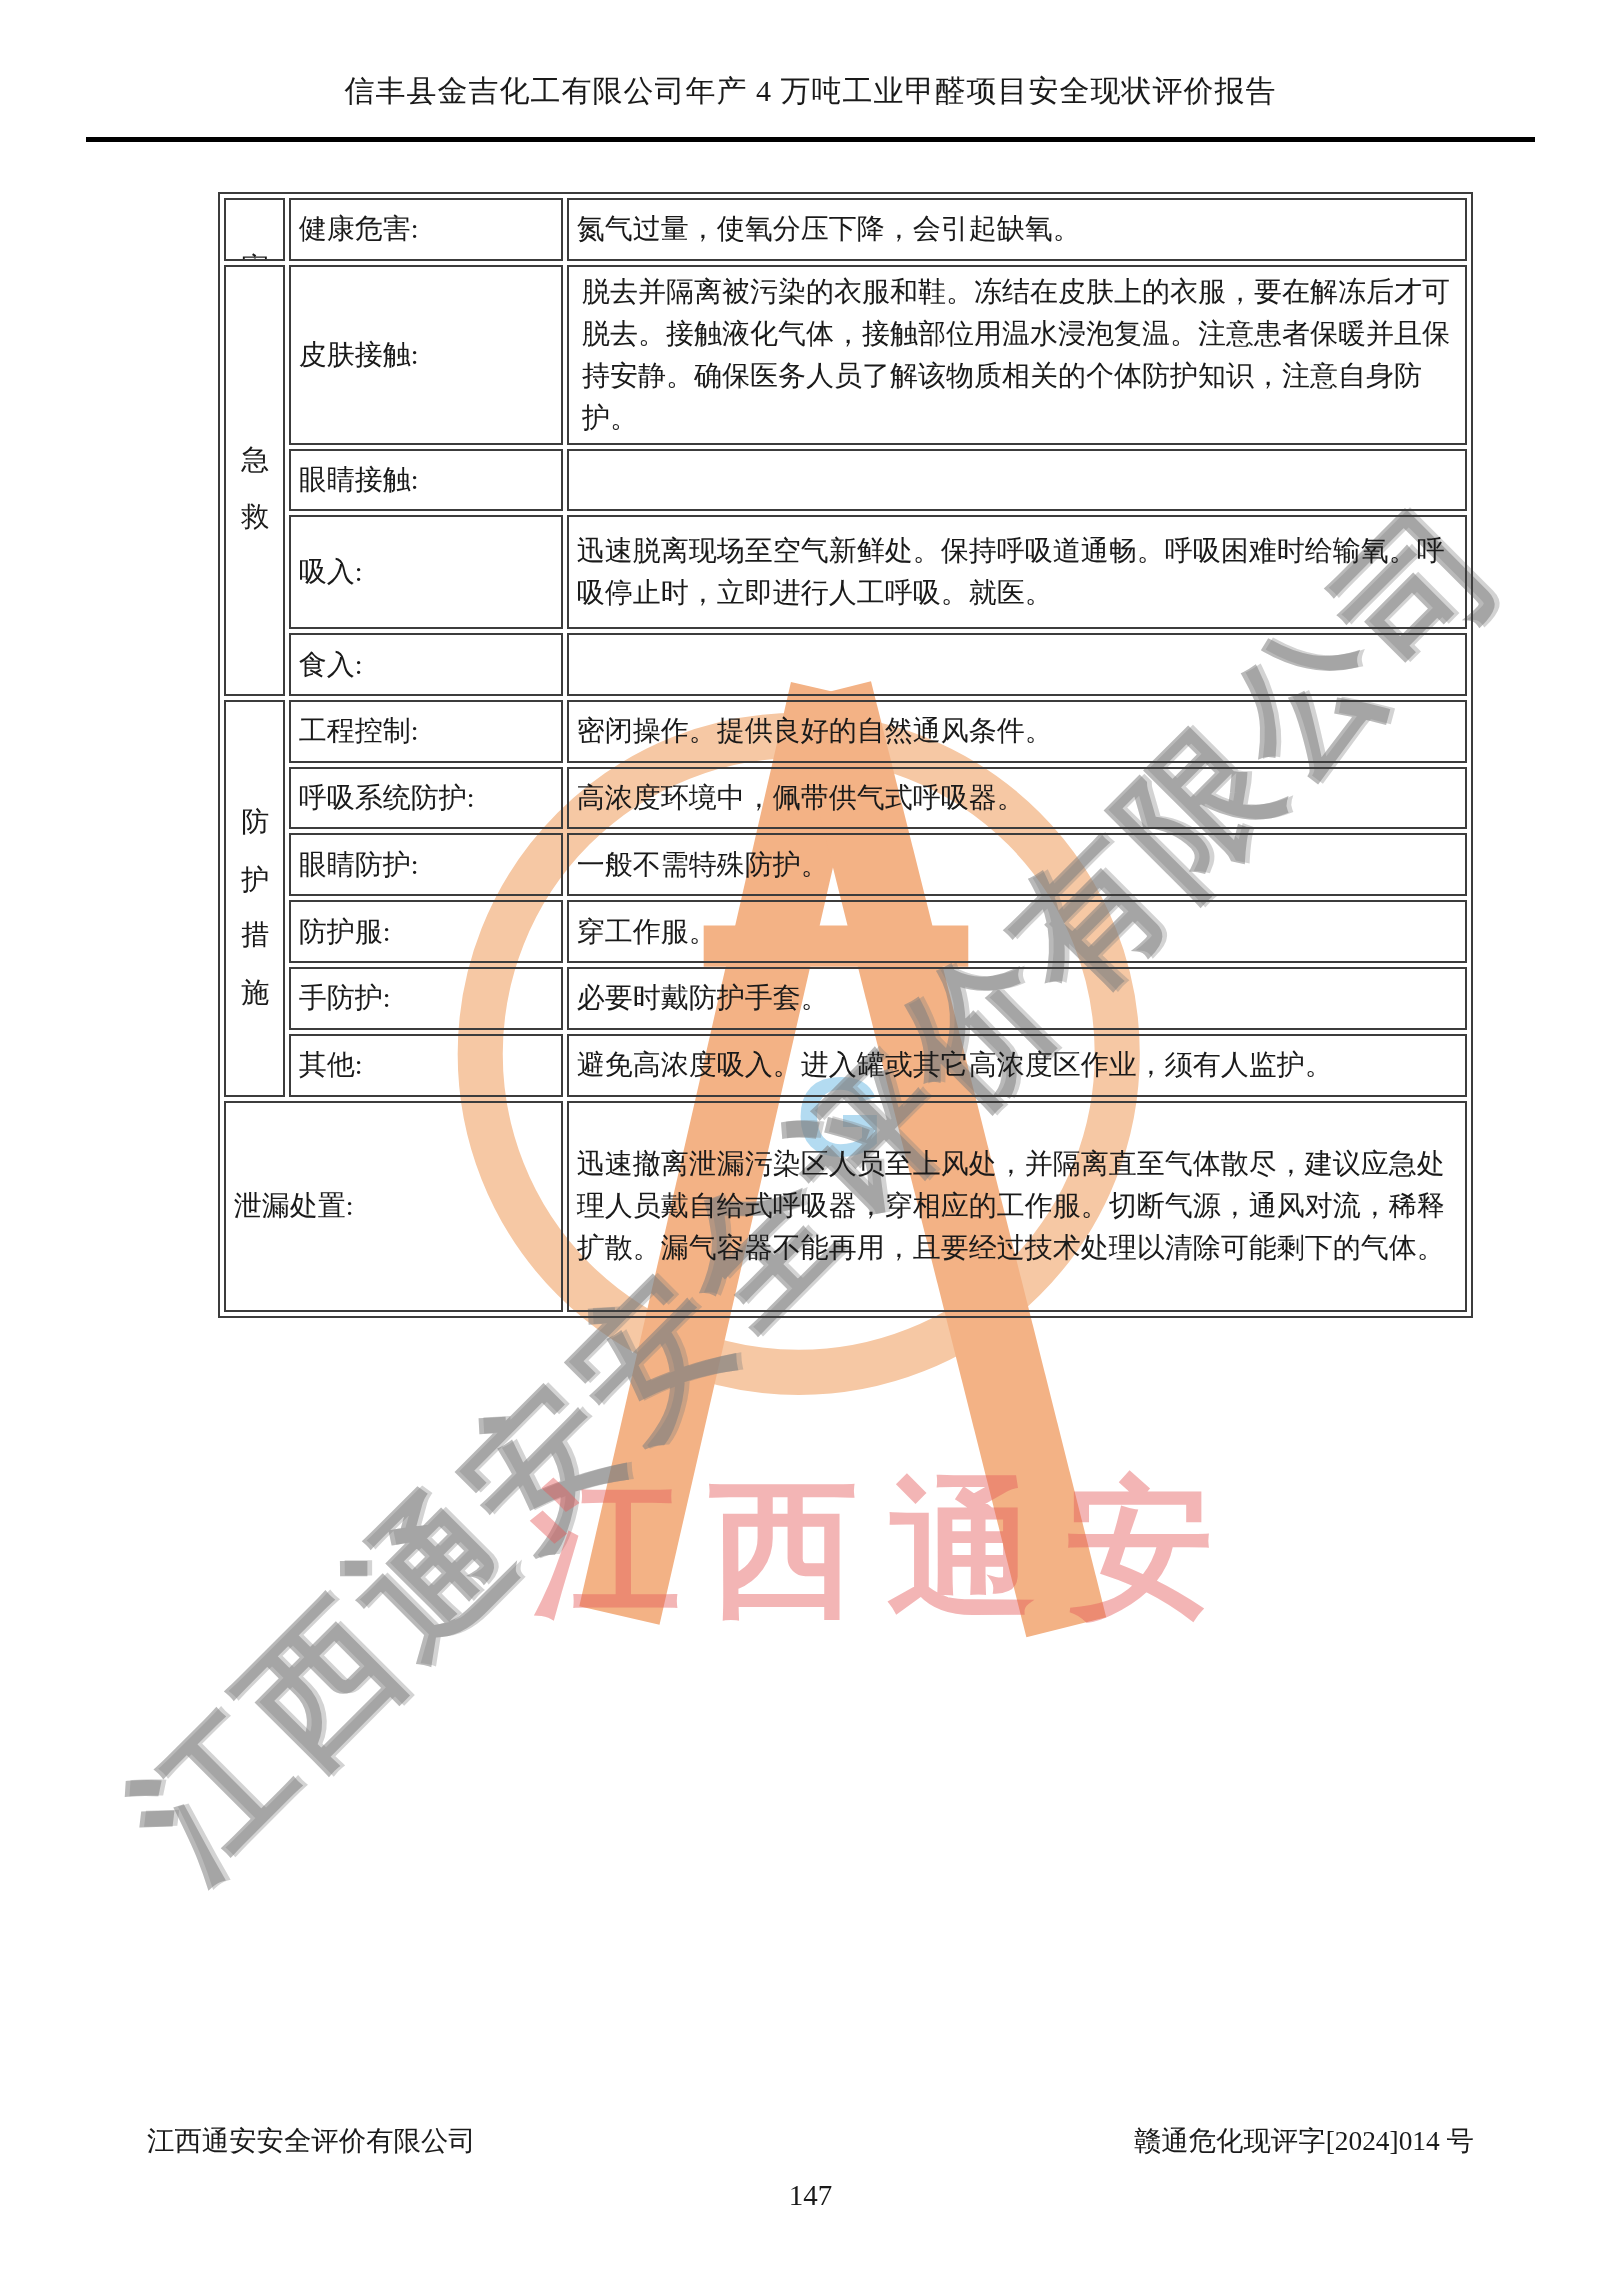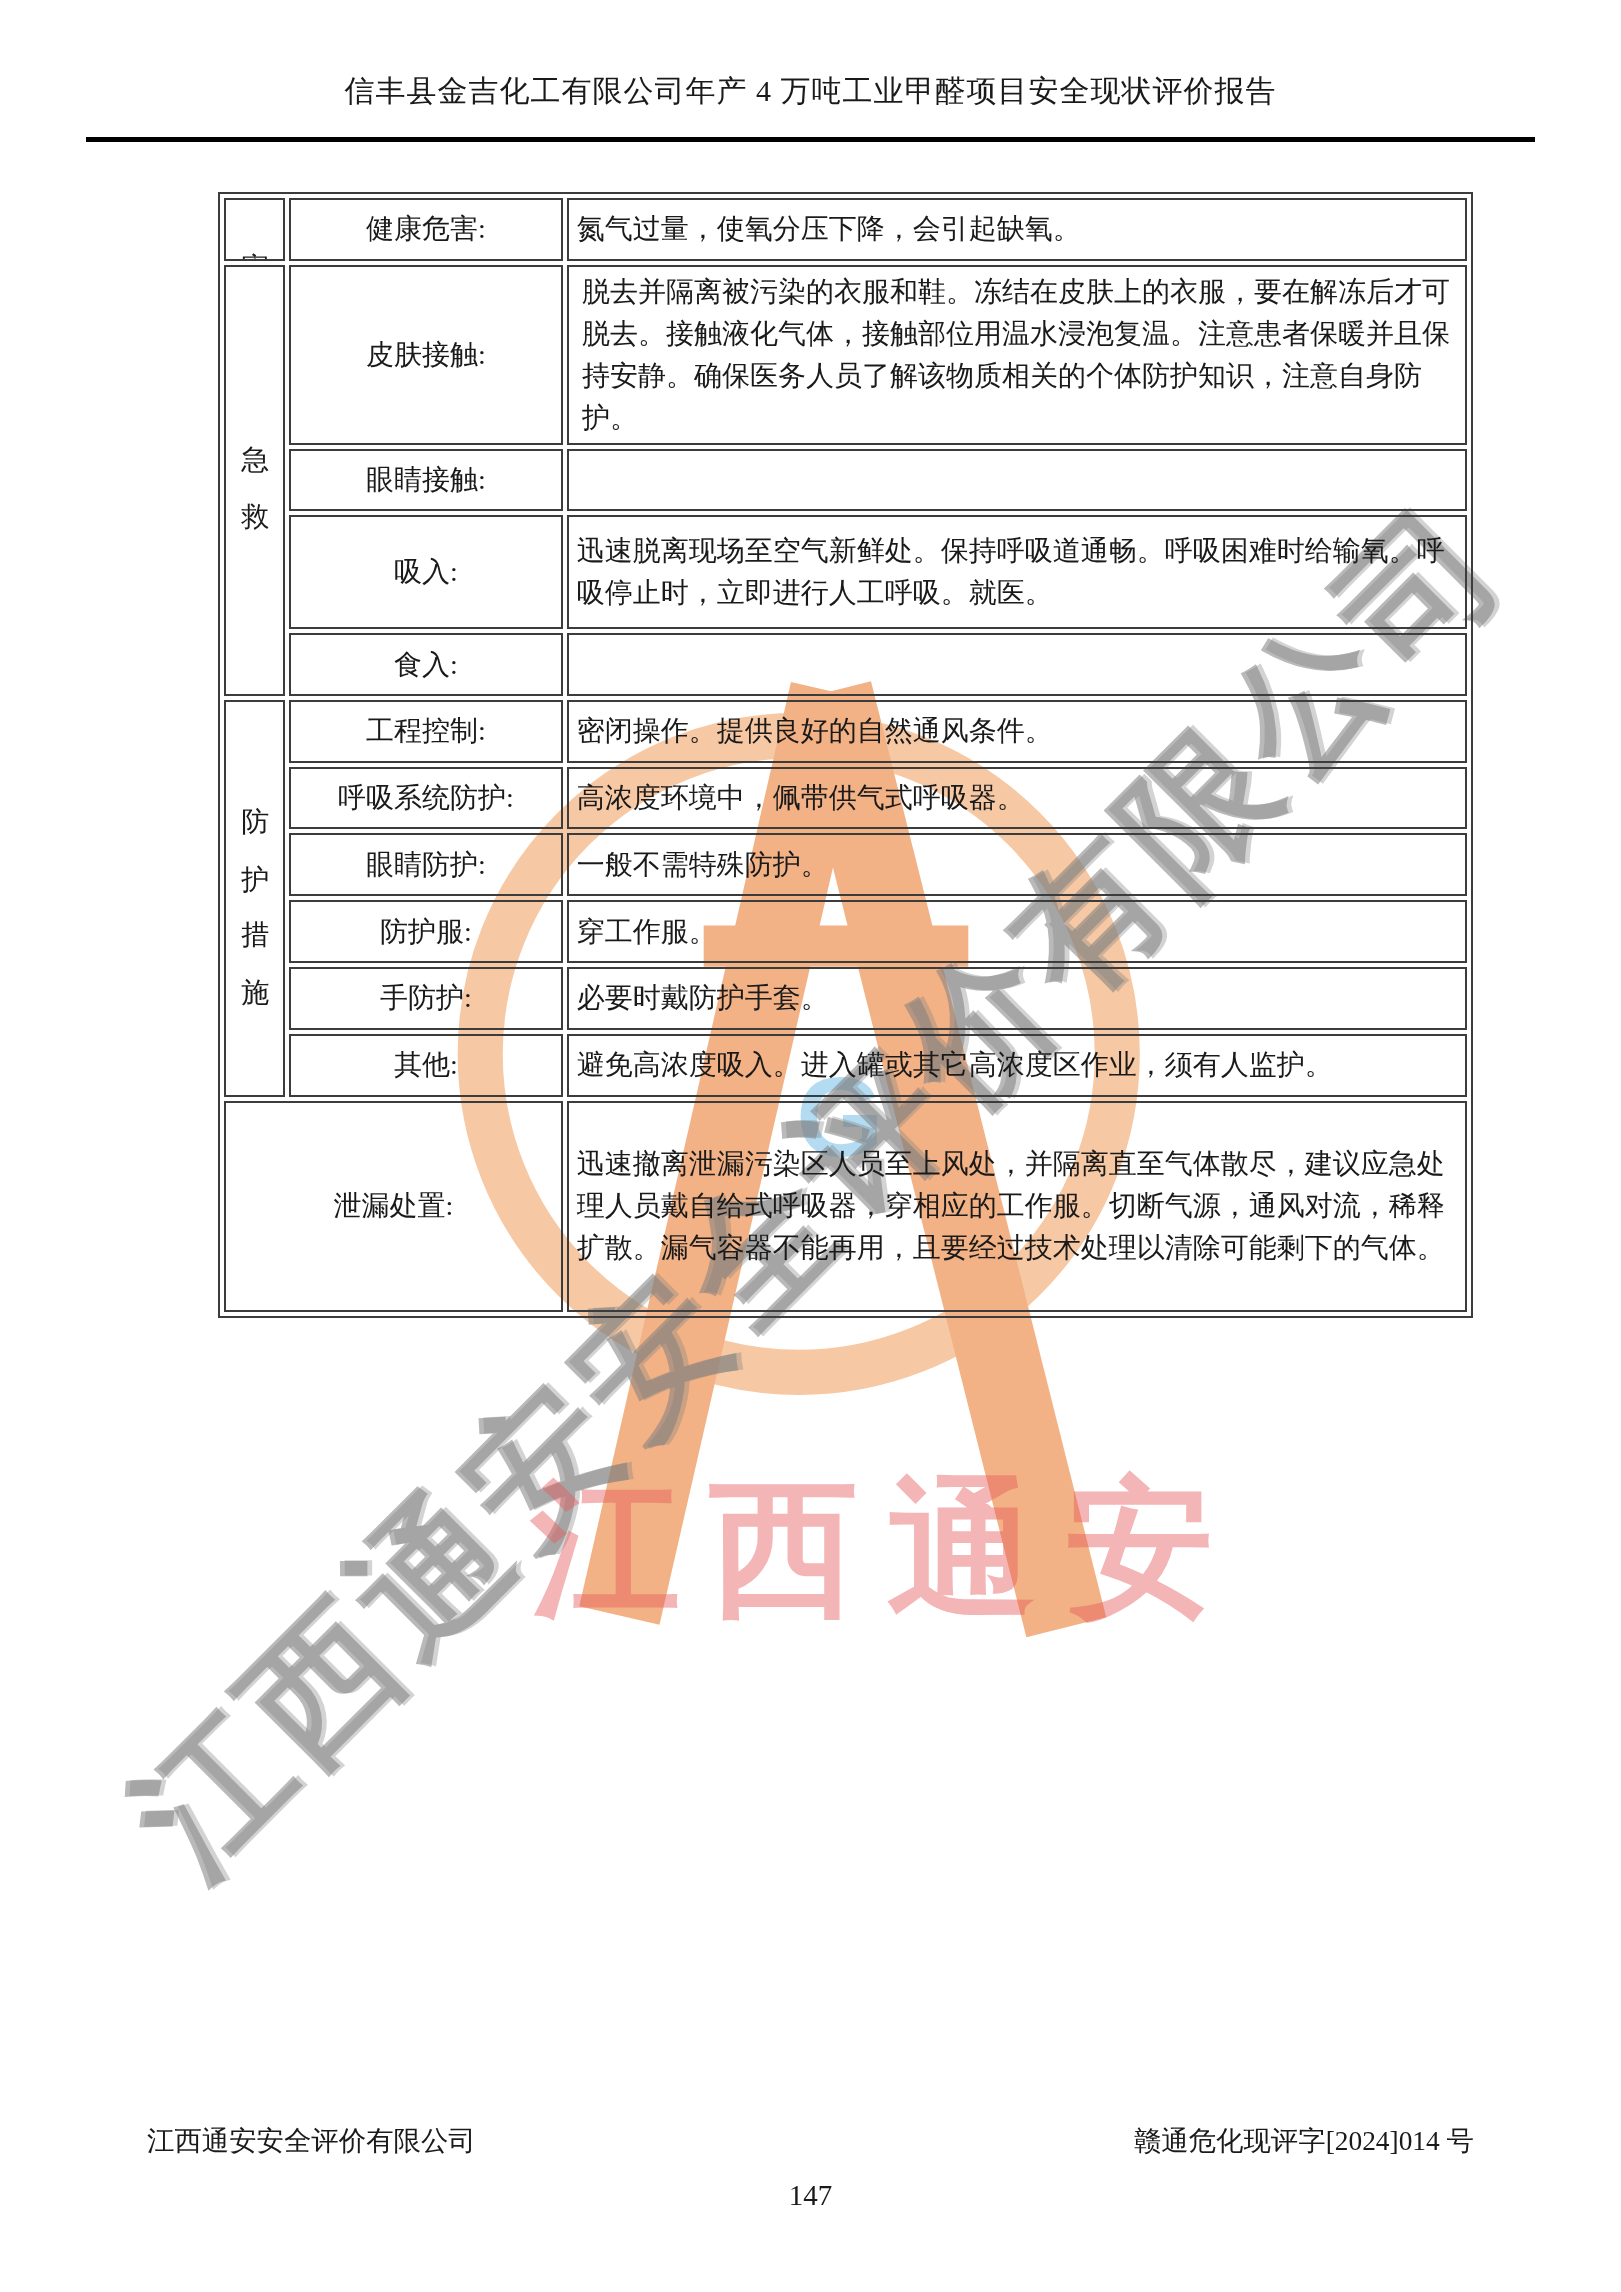--- a/index.html
+++ b/index.html
@@ -45,21 +45,21 @@
     font-size:28px;
   }
   table.msds td{
     border:2px solid #3c3c3c;padding:3.9px 7.8px;background:transparent;
     vertical-align:middle;line-height:42px;overflow:hidden;
   }
   td.group{text-align:center;padding:3.9px 0;}
   .gstack{writing-mode:vertical-rl;text-orientation:upright;margin:0 auto;display:block;}
   .ls-g2{letter-spacing:57px;}
   .ls-g3{letter-spacing:57px;}
-  td.lbl{text-align:center;}
+  td.lbl{text-align:left;}
   td.val{text-align:left;}
   tr.h-1 td{height:51px;}
   tr.h-skin td.val{height:167px;padding-left:13px;}
   tr.h-inhale td.val{height:102px;margin-top:44px;}
   tr.h-leak td.val{height:200px;}
   
   .footer{position:absolute;top:2123px;left:0;width:100%;z-index:1;font-size:27.4px;}
   .footer-left{position:absolute;left:147px;top:0;}
   .footer-page{position:absolute;left:0;width:100%;text-align:center;top:7.8px;font-size:29px;margin-top:48px;}
   .footer-right{position:absolute;right:147px;top:0;}

